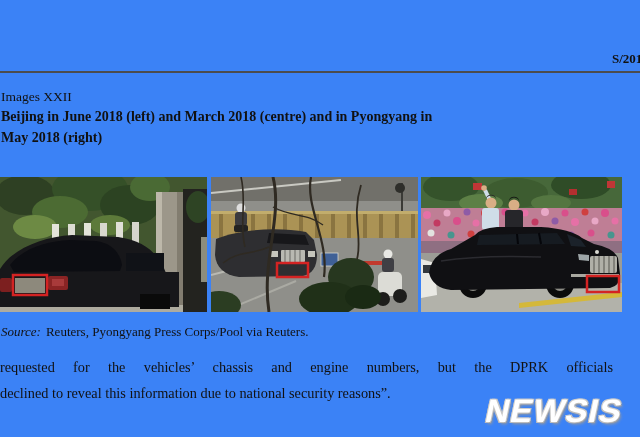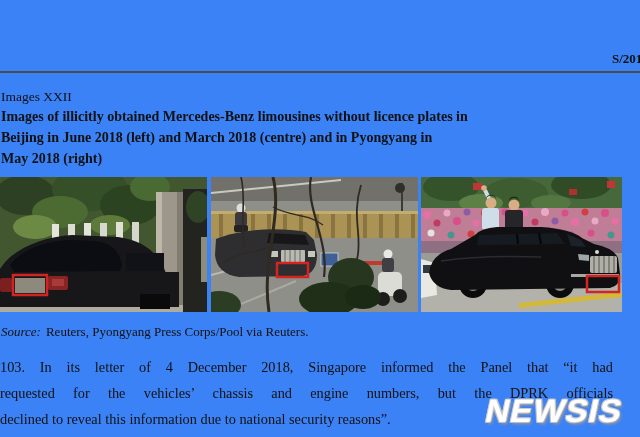--- a/index.html
+++ b/index.html
@@ -28,21 +28,20 @@
 <body>
 
 <div class="page">
 
   <div class="header-ref">S/201</div>
   <div class="rule"></div>
 
   <div class="fig-label">Images XXII</div>
 
   <div class="caption">
-    <div>Images of illicitly obtained Mercedes-Benz limousines without licence plates in</div>
     <div>Beijing in June 2018 (left) and March 2018 (centre) and in Pyongyang in</div>
     <div>May 2018 (right)</div>
   </div>
 
   <div class="photos">
 
     <svg class="photo ph1" viewBox="0 0 207 135" role="img" aria-label="Black Mercedes-Benz limousine, rear view, no licence plate, Beijing, June 2018">
       <rect width="207" height="135" fill="#42562f"></rect>
       <g>
         <ellipse cx="25" cy="18" rx="30" ry="20" fill="#2e4023"></ellipse>
@@ -248,20 +247,19 @@
       </g>
       <rect x="166" y="99" width="32" height="16" fill="none" stroke-width="2.5" stroke="#d42323"></rect>
     </svg>
   </div>
 
   <div class="source">
     <span class="it">Source:</span><span class="rest">Reuters, Pyongyang Press Corps/Pool via Reuters.</span>
   </div>
 
   <div class="para">
-    <div class="jline">103. In its letter of 4 December 2018, Singapore informed the Panel that “it had</div>
     <div class="jline">requested for the vehicles’ chassis and engine numbers, but the DPRK officials</div>
     <div class="jline last">declined to reveal this information due to national security reasons”.</div>
   </div>
 
   <div class="watermark">NEWSIS</div>
 
 </div>
 
 </body></html>

